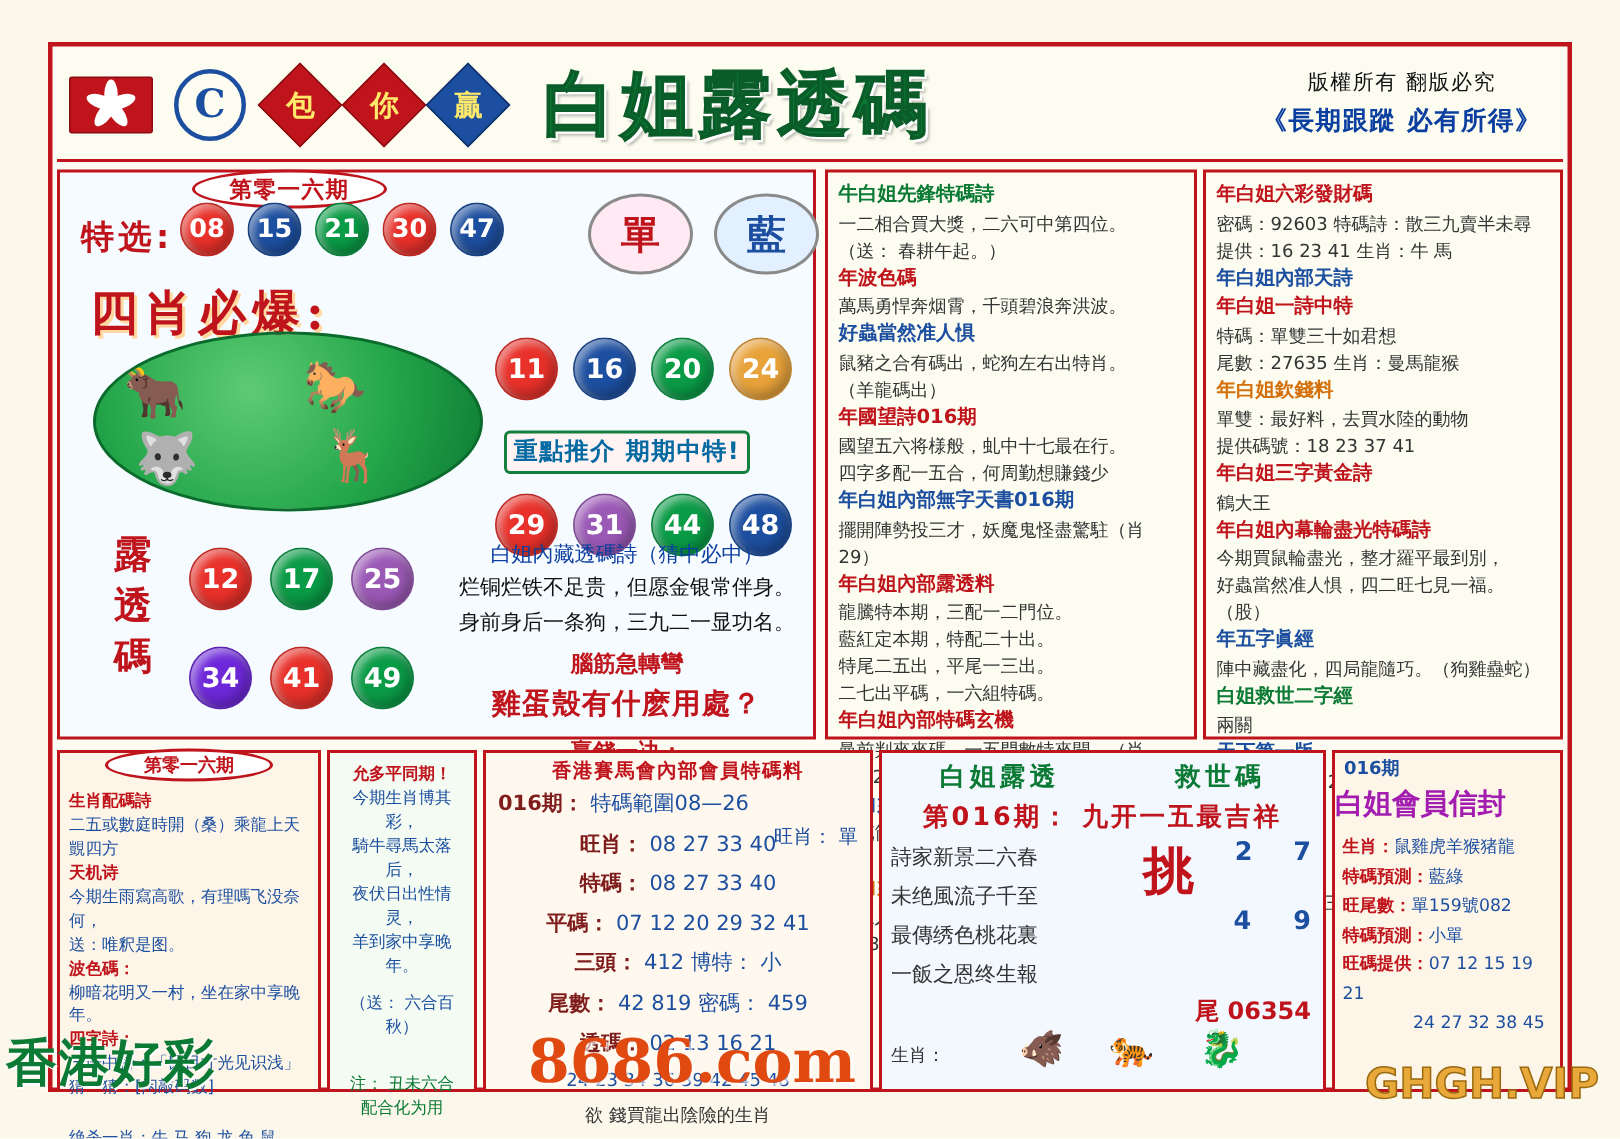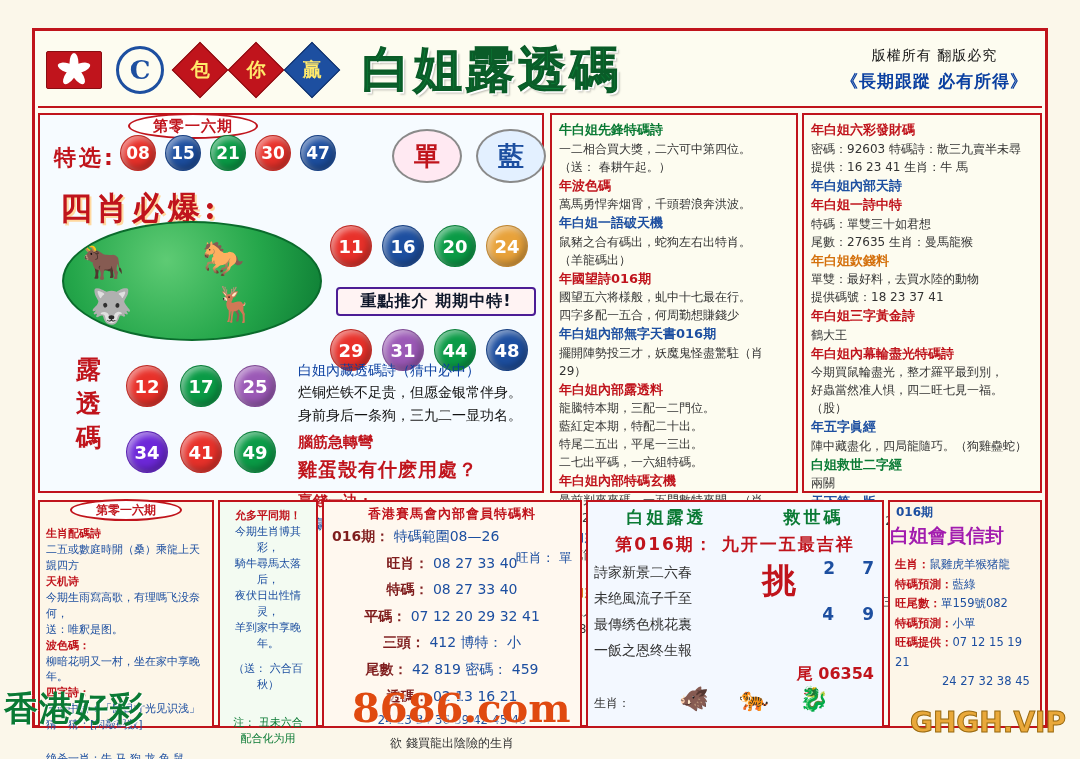--- a/index.html
+++ b/index.html
@@ -123,31 +123,31 @@
   .lu-tou-ma {
     position:absolute; left:26px; top:238px; width:46px;
     font-size:25px; font-weight:bold; color:#c0141c; line-height:1.35;
     text-align:center; letter-spacing:1px;
     font-family:"DejaVu Serif", serif;
   }
   .grid-balls { position:absolute; left:290px; top:110px; width:210px; }
   .grid-balls .brow { display:flex; gap:10px; margin-bottom:16px; }
   .grid-balls .ball { width:42px; height:42px; font-size:18px; }
   .zhongdian {
-    position:absolute; left:296px; top:172px; width:200px;
-    border:2px solid #4c1d95; background:#fff3f3; border-radius:4px;
-    color:#0f172a; font-size:16px; font-weight:bold; text-align:center; padding:2px 0;
+    position:absolute; left:296px; top:172px; width:164px;
+    border:2px solid #15803d; background:#fff3f3; border-radius:4px;
+    color:#0369a1; font-size:16px; font-weight:bold; text-align:center; padding:2px 0;
     letter-spacing:1px;
   }
   .left-balls { position:absolute; left:86px; top:250px; }
   .left-balls .brow { display:flex; gap:12px; margin-bottom:14px; }
   .left-balls .ball { width:42px; height:42px; font-size:18px; }
   .poem-block {
     position:absolute; left:258px; top:244px; width:240px;
-    font-size:14px; color:#0a3fa0; line-height:1.6; text-align:left;
+    font-size:14px; color:#0a3fa0; line-height:1.6; text-align:center;
   }
   .poem-block .pb-title { color:#0a3fa0; }
   .poem-block .pb-red { color:#c0141c; font-size:15px; font-weight:bold; }
   .poem-block .pb-q {
     font-size:19px; color:#c0141c; font-weight:bold; letter-spacing:1px;
     font-family:"DejaVu Serif", serif;
   }
   .poem-block .pb-blue { color:#1d4fa0; font-size:14px; }
 
   
@@ -321,21 +321,21 @@
     </div>
   </div>
 
   <div class="panel panel-mid">
     <div class="txtcol">
       <div class="tc-head green">牛白姐先鋒特碼詩</div>
       <div class="tc-body" style="white-space:pre-line">一二相合買大獎，二六可中第四位。
 （送： 春耕午起。）</div>
       <div class="tc-head">年波色碼</div>
       <div class="tc-body" style="white-space:pre-line">萬馬勇悍奔烟霄，千頭碧浪奔洪波。</div>
-      <div class="tc-head blue">年白姐一語破天機</div>
+      <div class="tc-head blue">好蟲當然准人惧</div>
       <div class="tc-body" style="white-space:pre-line">鼠豬之合有碼出，蛇狗左右出特肖。
 （羊龍碼出）</div>
       <div class="tc-head">年國望詩016期</div>
       <div class="tc-body" style="white-space:pre-line">國望五六将様般，虬中十七最在行。
 四字多配一五合，何周勤想賺錢少</div>
       <div class="tc-head blue">年白姐內部無字天書016期</div>
       <div class="tc-body" style="white-space:pre-line">擺開陣勢投三才，妖魔鬼怪盡驚駐（肖29）</div>
       <div class="tc-head">年白姐內部露透料</div>
       <div class="tc-body" style="white-space:pre-line">龍騰特本期，三配一二門位。
 藍紅定本期，特配二十出。

